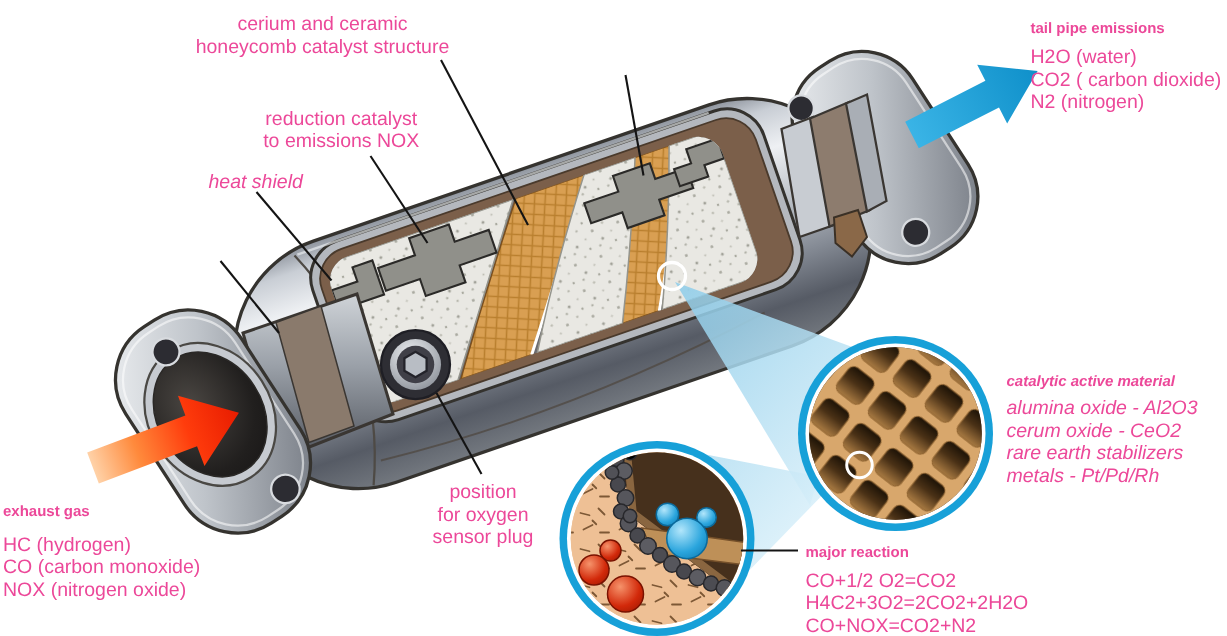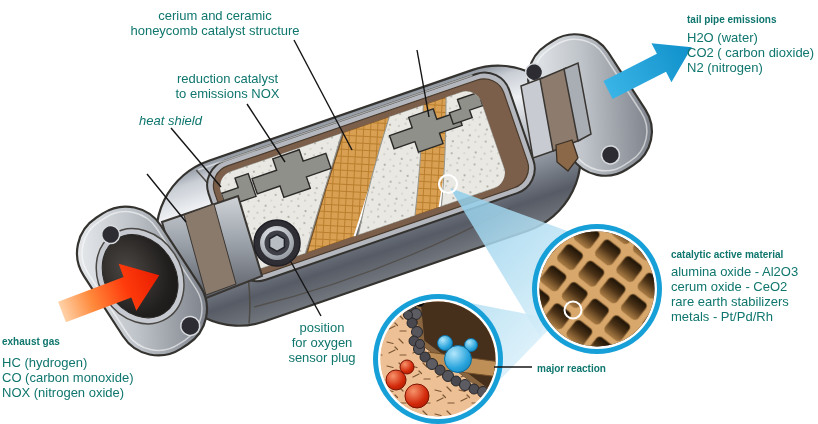--- a/index.html
+++ b/index.html
@@ -1,19 +1,19 @@
 <!DOCTYPE html>
 <html><head>
 <meta charset="utf-8">
 <style>
   html,body{margin:0;padding:0;background:#fff;}
   .stage{position:relative;width:818px;height:424px;background:#ffffff;overflow:hidden;
          font-family:"Liberation Sans", sans-serif;color:#111;}
   .stage svg{position:absolute;left:0;top:0;}
-  .lbl{position:absolute;font-size:13px;line-height:15px;color:#0f766e;}
+  .lbl{position:absolute;font-size:13px;line-height:15px;color:#ec4899;}
   .lbl.center{text-align:center;}
   .lbl .hd{font-weight:bold;font-size:10px;}
   .lbl .items{margin-top:3px;}
   .lbl .items div{white-space:nowrap;}
   .nw{white-space:nowrap;}
 </style>
 </head>
 <body>
 
 <div class="stage">
@@ -284,27 +284,32 @@
     <div>NOX (nitrogen oxide)</div>
   </div>
 </div>
 
 <div class="lbl center" style="left:274px;top:320px;width:96px;">
   <div class="nw">position</div>
   <div class="nw">for oxygen</div>
   <div class="nw">sensor plug</div>
 </div>
 
-<div class="lbl" style="left:671px;top:247px;">
+<div class="lbl" style="left:671px;top:247px;font-style:italic;">
   <div class="hd nw">catalytic active material</div>
   <div class="items" style="margin-top:2px;">
     <div>alumina oxide - Al2O3</div>
     <div>cerum oxide - CeO2</div>
     <div>rare earth stabilizers</div>
     <div>metals - Pt/Pd/Rh</div>
   </div>
 </div>
 
 <div class="lbl" style="left:537px;top:361px;">
   <div class="hd nw">major reaction</div>
+  <div class="items">
+    <div>CO+1/2 O2=CO2</div>
+    <div>H4C2+3O2=2CO2+2H2O</div>
+    <div>CO+NOX=CO2+N2</div>
+  </div>
 </div>
 
 </div>
 
 </body></html>

